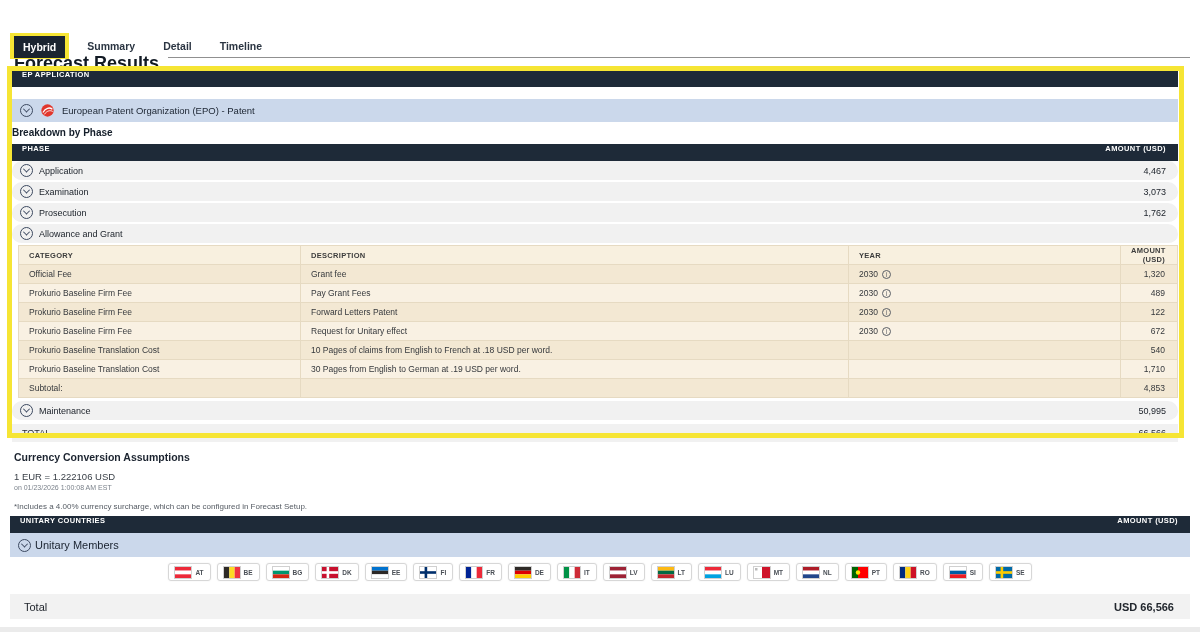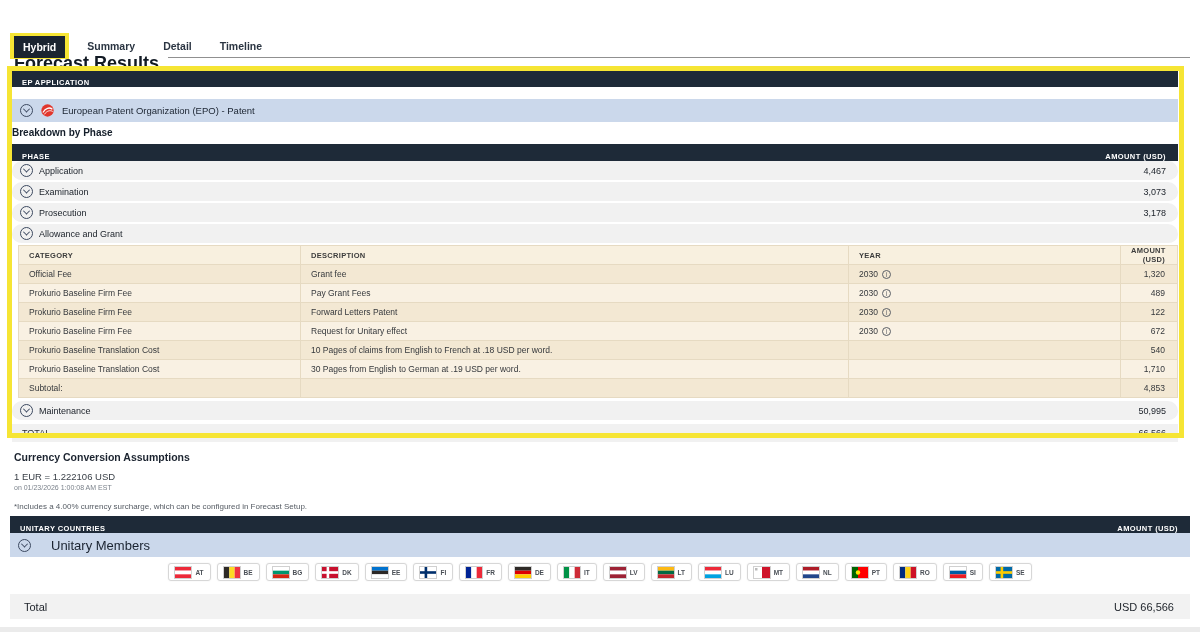--- a/index.html
+++ b/index.html
@@ -12,21 +12,21 @@
   
   #tabbar { position:absolute; left:10px; top:33px; display:flex; align-items:center; height:26px; }
   .tab { font-size:10.5px; color:#2b3542; padding:5px 10px; cursor:pointer;font-weight:bold; }
   .tab-frame { display:inline-block; border:4px solid #f6e534; }
   .tab.active { background:#1a2430; color:#fff; font-weight:bold; padding:5px 9px; }
   .tab.plain { margin-left:8px; }
   #tab-underline { position:absolute; left:168px; top:57px; width:1022px; height:1px; background:#909090; }
 
   
   #main { position:absolute; left:12px; top:70px; width:1166px; }
-  .navbar { height:17px; background:#1e2a38; color:#fff; display:flex; align-items:flex-end; justify-content:space-between; padding:0 12px 0 10px; font-size:7.5px; font-weight:bold; letter-spacing:.4px; }
+  .navbar { height:17px; background:#1e2a38; color:#fff; display:flex; align-items:flex-start; justify-content:space-between; padding:0 12px 0 10px; font-size:7.5px; font-weight:bold; letter-spacing:.4px; }
   .org-row { height:23px; background:#cbd8eb; display:flex; align-items:center; gap:8px; padding-left:8px; margin-bottom:5px; font-size:9.5px; color:#1a2330;margin-top:12px; }
   .cc { width:13px; height:13px; min-width:13px; border:1px solid #3c4960; border-radius:50%; display:inline-flex; align-items:center; justify-content:center; background:transparent; }
   .cc::after { content:""; width:4px; height:4px; border-right:1.2px solid #3c4960; border-bottom:1.2px solid #3c4960; transform:rotate(45deg) translate(-1px,-1px); }
   .epo-logo { width:13px; height:13px; display:inline-block; }
   #breakdown-title { font-size:10px; font-weight:bold; color:#141e2a; margin:2px 0 6px 0; }
 
   .prow { height:21px; background:#f1f1f1; display:flex; align-items:center; gap:6px; padding:0 12px 0 8px; border-bottom:2px solid #fff; font-size:9px; color:#20262e;border-radius:10px; }
   .prow .pamount { margin-left:auto; }
 
   table.cat { border-collapse:collapse; margin-left:6px; width:1160px; table-layout:fixed; }
@@ -43,32 +43,32 @@
 
   
   #currency { position:absolute; left:14px; top:451px; }
   #currency .c-title { font-size:10.5px; font-weight:bold; color:#1c2430; margin-bottom:8px; }
   #currency .c-rate { font-size:9.5px; color:#3a4048; margin-bottom:2px; }
   #currency .c-asof { font-size:7px; color:#7b828b; margin-bottom:11px; }
   #currency .c-note { font-size:8px; color:#555b63; }
 
   
   #unitary { position:absolute; left:10px; top:516px; width:1180px; }
-  .unit-row { height:24px; background:#cbd8eb; display:flex; align-items:center; gap:20px; padding-left:8px; font-size:13px; color:#1a2330; }
+  .unit-row { height:24px; background:#cbd8eb; display:flex; align-items:center; gap:4px; padding-left:8px; font-size:11px; color:#1a2330; }
 
   
   #flags { position:absolute; left:10px; top:563px; width:1180px; display:flex; justify-content:center; gap:6px; }
   .chip { height:18px; display:flex; align-items:center; gap:4px; background:#fff; border:1px solid #d7d7d7; border-radius:3px; padding:0 6px; box-shadow:0 0 2px rgba(0,0,0,.07); }
   .chip .code { font-size:6.5px; font-weight:bold; color:#4a4f56; }
   .chip svg { display:block; outline:1px solid #d0d0d0; }
 
   
   #grand-total { position:absolute; left:10px; top:594px; width:1180px; height:25px; background:#f2f2f2; display:flex; align-items:center; justify-content:space-between; padding:0 16px 0 14px; }
   #grand-total .gt-label { font-size:11px; color:#22272e; }
-  #grand-total .gt-amount { font-size:11px; font-weight:normal; color:#22272e; }
+  #grand-total .gt-amount { font-size:11px; font-weight:bold; color:#22272e; }
   #bottom-bar { position:absolute; left:0; top:627px; width:1200px; height:5px; background:#ebebeb; }
 
   
   #annot-main { position:absolute; left:7px; top:66px; width:1177px; height:372px; border:5px solid #f6e534; z-index:10; pointer-events:none; }
 </style>
 </head>
 <body>
 
 <div id="page">
 
@@ -113,21 +113,21 @@
           <span class="pamount">4,467</span>
         </div>
         <div class="prow">
           <span class="cc"></span>
           <span>Examination</span>
           <span class="pamount">3,073</span>
         </div>
         <div class="prow">
           <span class="cc"></span>
           <span>Prosecution</span>
-          <span class="pamount">3,178</span>
+          <span class="pamount">1,762</span>
         </div>
         <div class="prow">
           <span class="cc"></span>
           <span>Allowance and Grant</span>
           <span class="pamount"></span>
         </div>
       </div>
 
     <table class="cat">
       <colgroup>

